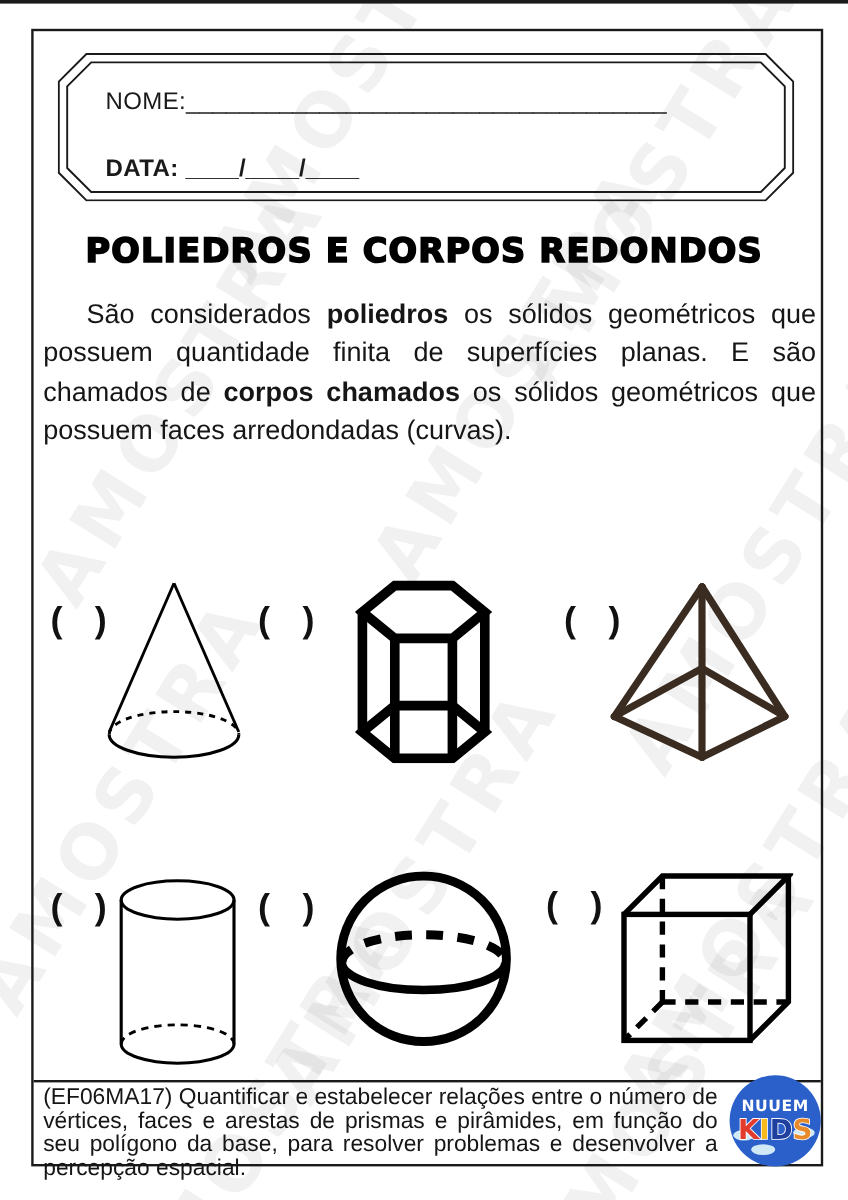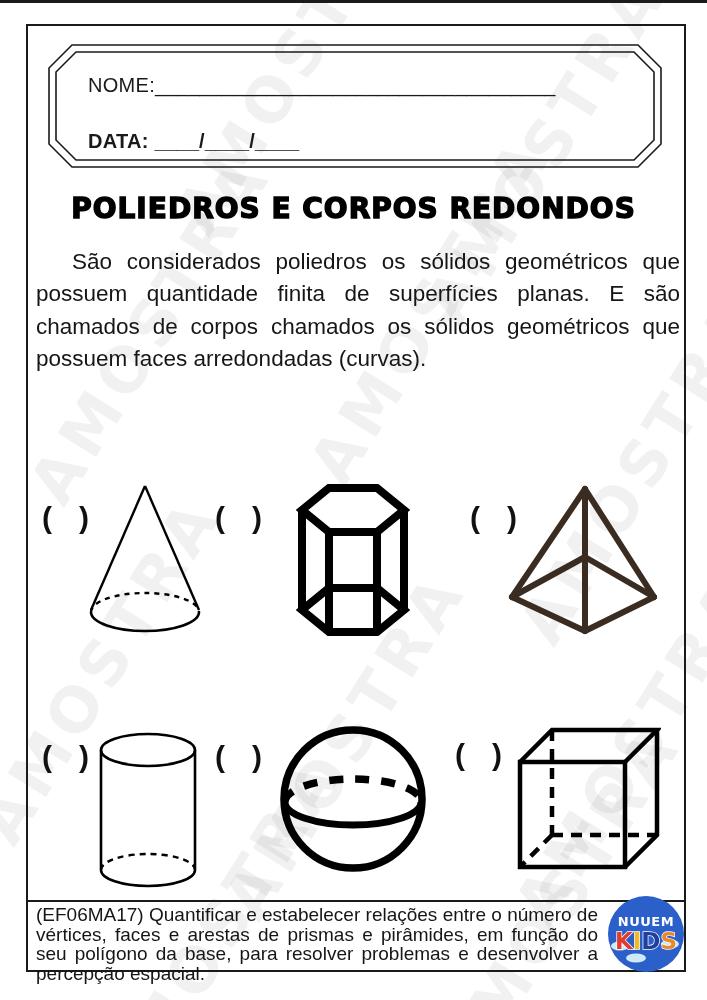--- a/index.html
+++ b/index.html
@@ -31,21 +31,21 @@
     font-family:"DejaVu Sans",sans-serif;font-weight:bold;font-size:28px;
     letter-spacing:1px;color:#000000;-webkit-text-stroke:1.4px #000;
   }
   
   .bodytext{
     position:absolute;left:36px;top:246px;width:644px;z-index:3;
     font-size:22.5px;line-height:32.3px;text-align:justify;color:#161616;
   }
   .bodytext p{margin:0;}
   .p-intro{text-indent:36px;}
-  b{font-weight:normal;}
+  b{font-weight:bold;}
   
   .answer{
     position:absolute;z-index:3;display:flex;gap:27px;
     font-size:30px;font-weight:bold;color:#111;line-height:30px;
   }
   
   .fig{position:absolute;z-index:3;}
   
   .footer-text{
     position:absolute;left:36px;top:905px;width:562px;z-index:3;

